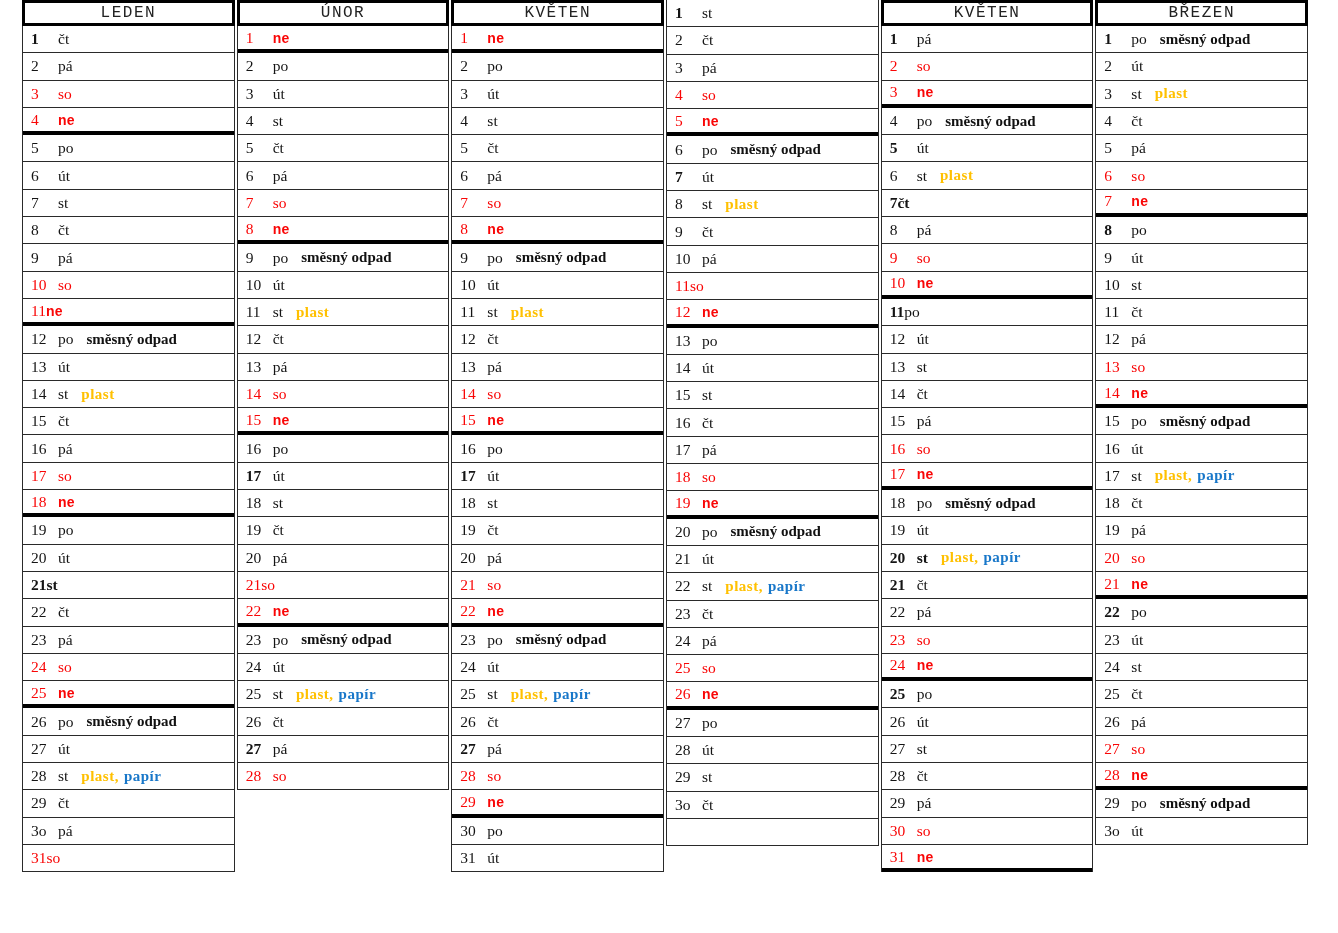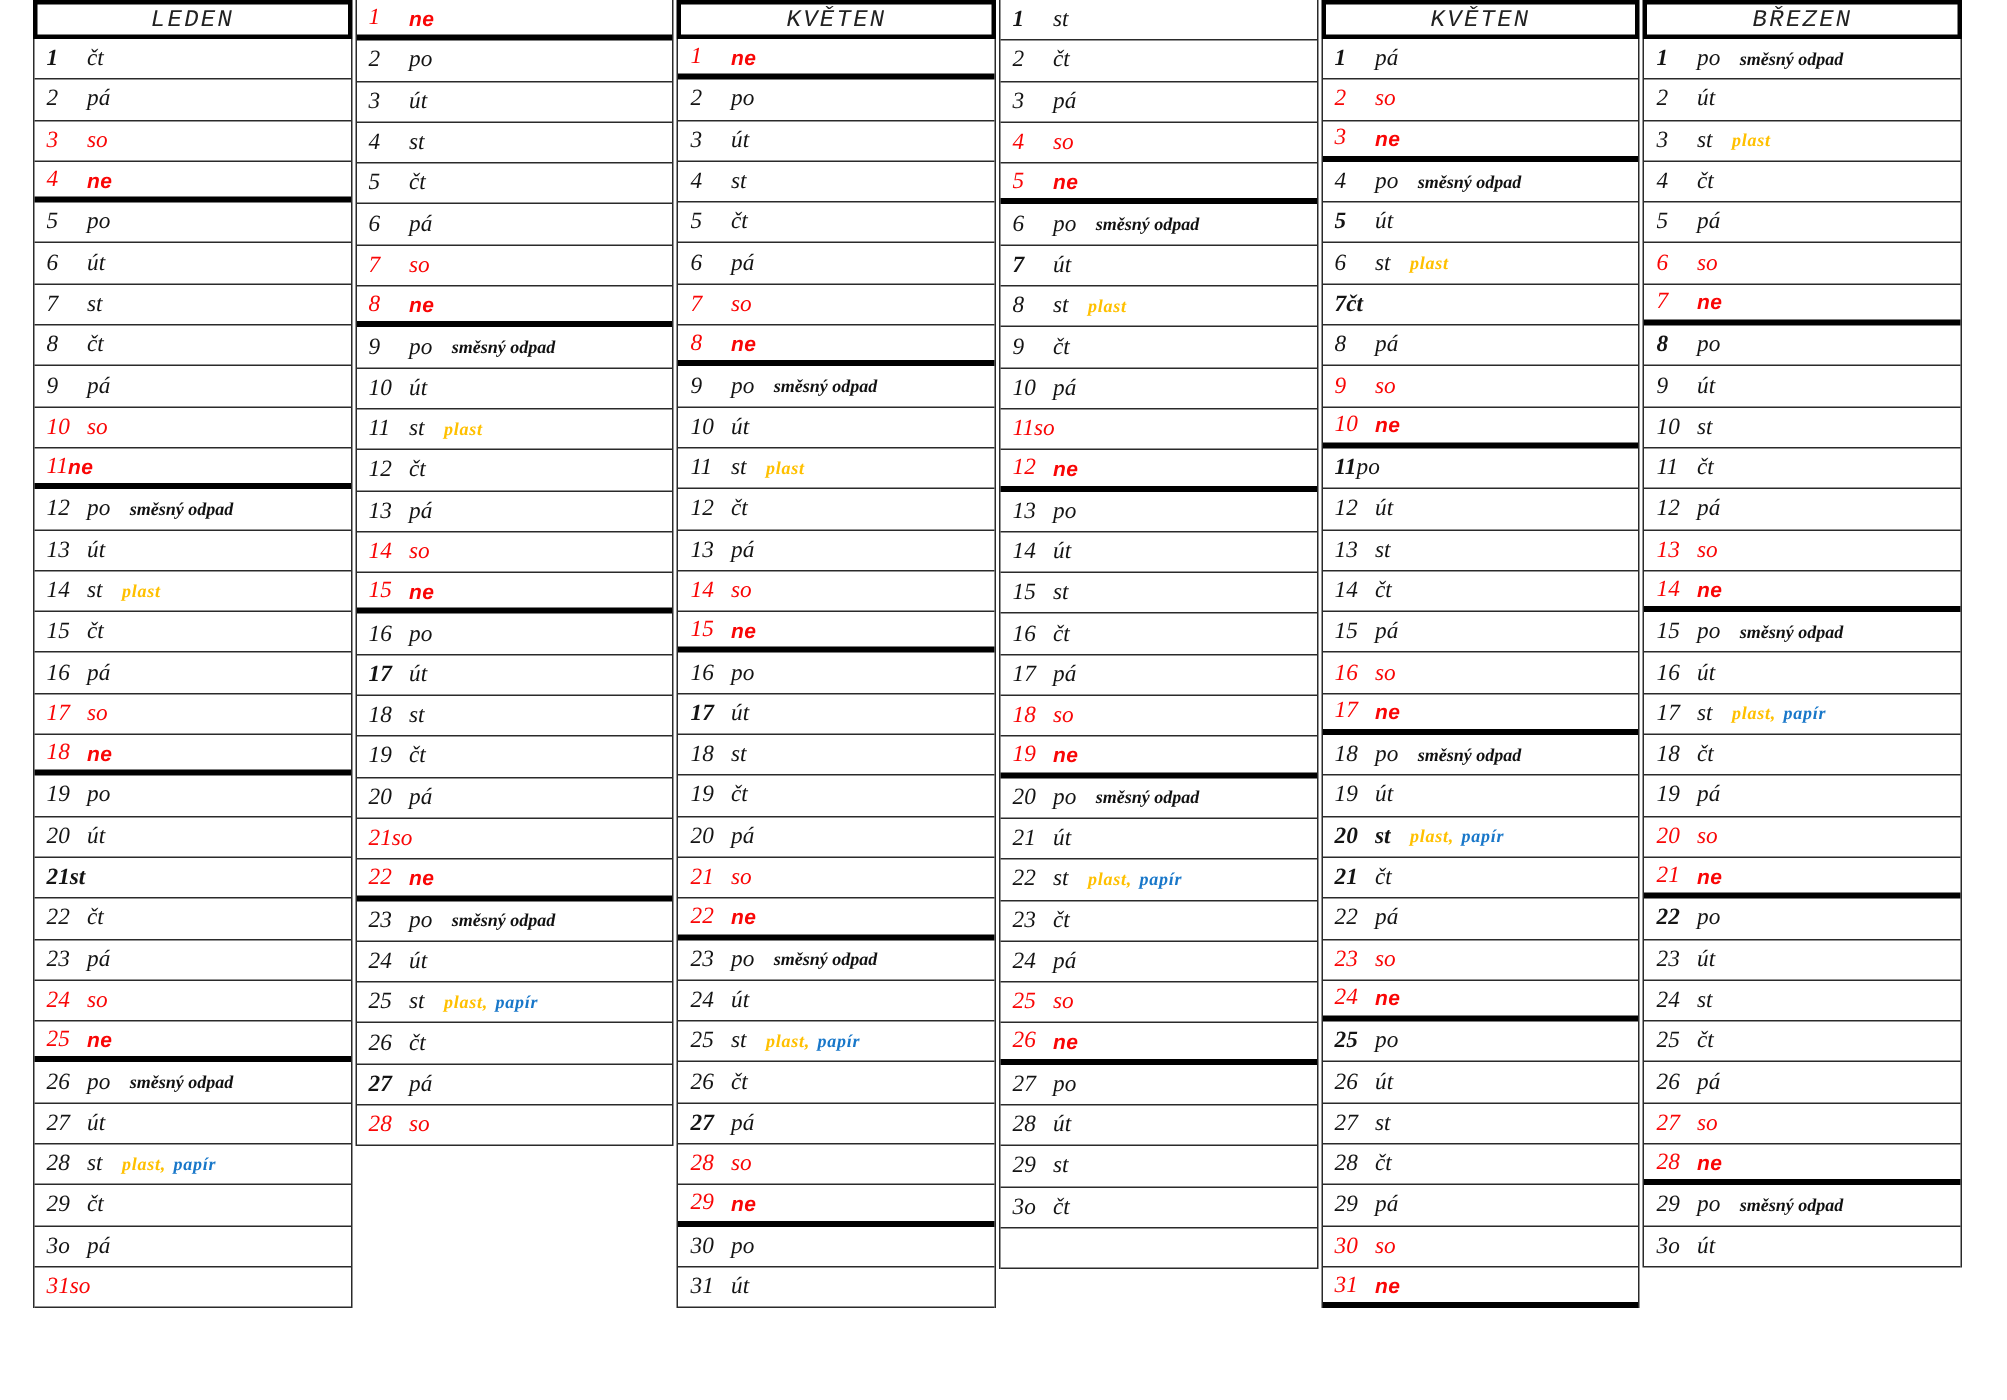--- a/index.html
+++ b/index.html
@@ -1,33 +1,33 @@
 <!DOCTYPE html>
 <html style="--red: #f90606; --yellow: #ffc000; --blue: #1877c9;"><head>
 <meta charset="utf-8">
 <style>
   html,body{margin:0;padding:0;background:#fff;}
   body{width:1338px;height:933px;font-family:"Liberation Serif",serif;color:#141414;overflow:hidden;}
   .title{text-align:center;font-family:"Liberation Sans",sans-serif;font-weight:700;
          font-size:17.5px;margin:13px 0 11px 0;color:#161616;}
   .cols{display:flex;gap:2px;margin-left:22px;width:1286px;align-items:flex-start;}
-  .col{flex:1;min-width:0;font-style:italic;}
+  .col{flex:1;min-width:0;}
   .mh{border:3px solid #000;height:26px;box-sizing:border-box;display:flex;align-items:center;
       justify-content:center;font-family:"Liberation Mono",monospace;font-size:16px;
       letter-spacing:1.5px;color:#222;background:#fff;}
   .rows{border-left:1.3px solid #2a2a2a;border-right:1.3px solid #2a2a2a;}
   .row{height:27.3px;box-sizing:border-box;border-bottom:1.3px solid #2a2a2a;display:flex;
        align-items:center;padding-left:8px;font-size:15.5px;white-space:nowrap;overflow:hidden;}
   .row.wk-end{border-bottom:4px solid #000;}
   .num{display:inline-block;min-width:27px;}
   .num.tight{min-width:0;}
   .bold{font-weight:700;}
   .red .num,.red .day{color:var(--red,#f00);}
   .day-ne{font-family:"Liberation Sans",sans-serif;font-weight:700;font-size:14px;letter-spacing:.3px;}
-  .waste{margin-left:13px;font-weight:700;font-size:12px;}
+  .waste{margin-left:13px;font-weight:700;font-size:15px;}
   .ws-smesny{color:#111;}
   .ws-plast{color:var(--yellow,#ffc000);letter-spacing:.5px;}
   .ws-papir{color:var(--blue,#1877c9);margin-left:5px;letter-spacing:.5px;}
 </style>
 </head>
 <body>
 
 <div class="page">
   <div class="cols" id="cols">
       <div class="col">
@@ -158,20 +158,21 @@
             <span class="num">3o</span>
             <span class="day day-pá">pá</span>
           </div>
           <div class="row red">
             <span class="num tight">31</span>
             <span class="day day-so">so</span>
           </div>
         </div>
       </div>
       <div class="col">
+        <div class="mh">ÚNOR</div>
         <div class="rows">
           <div class="row wk-end red">
             <span class="num">1</span>
             <span class="day day-ne">ne</span>
           </div>
           <div class="row">
             <span class="num">2</span>
             <span class="day day-po">po</span>
           </div>
           <div class="row">

